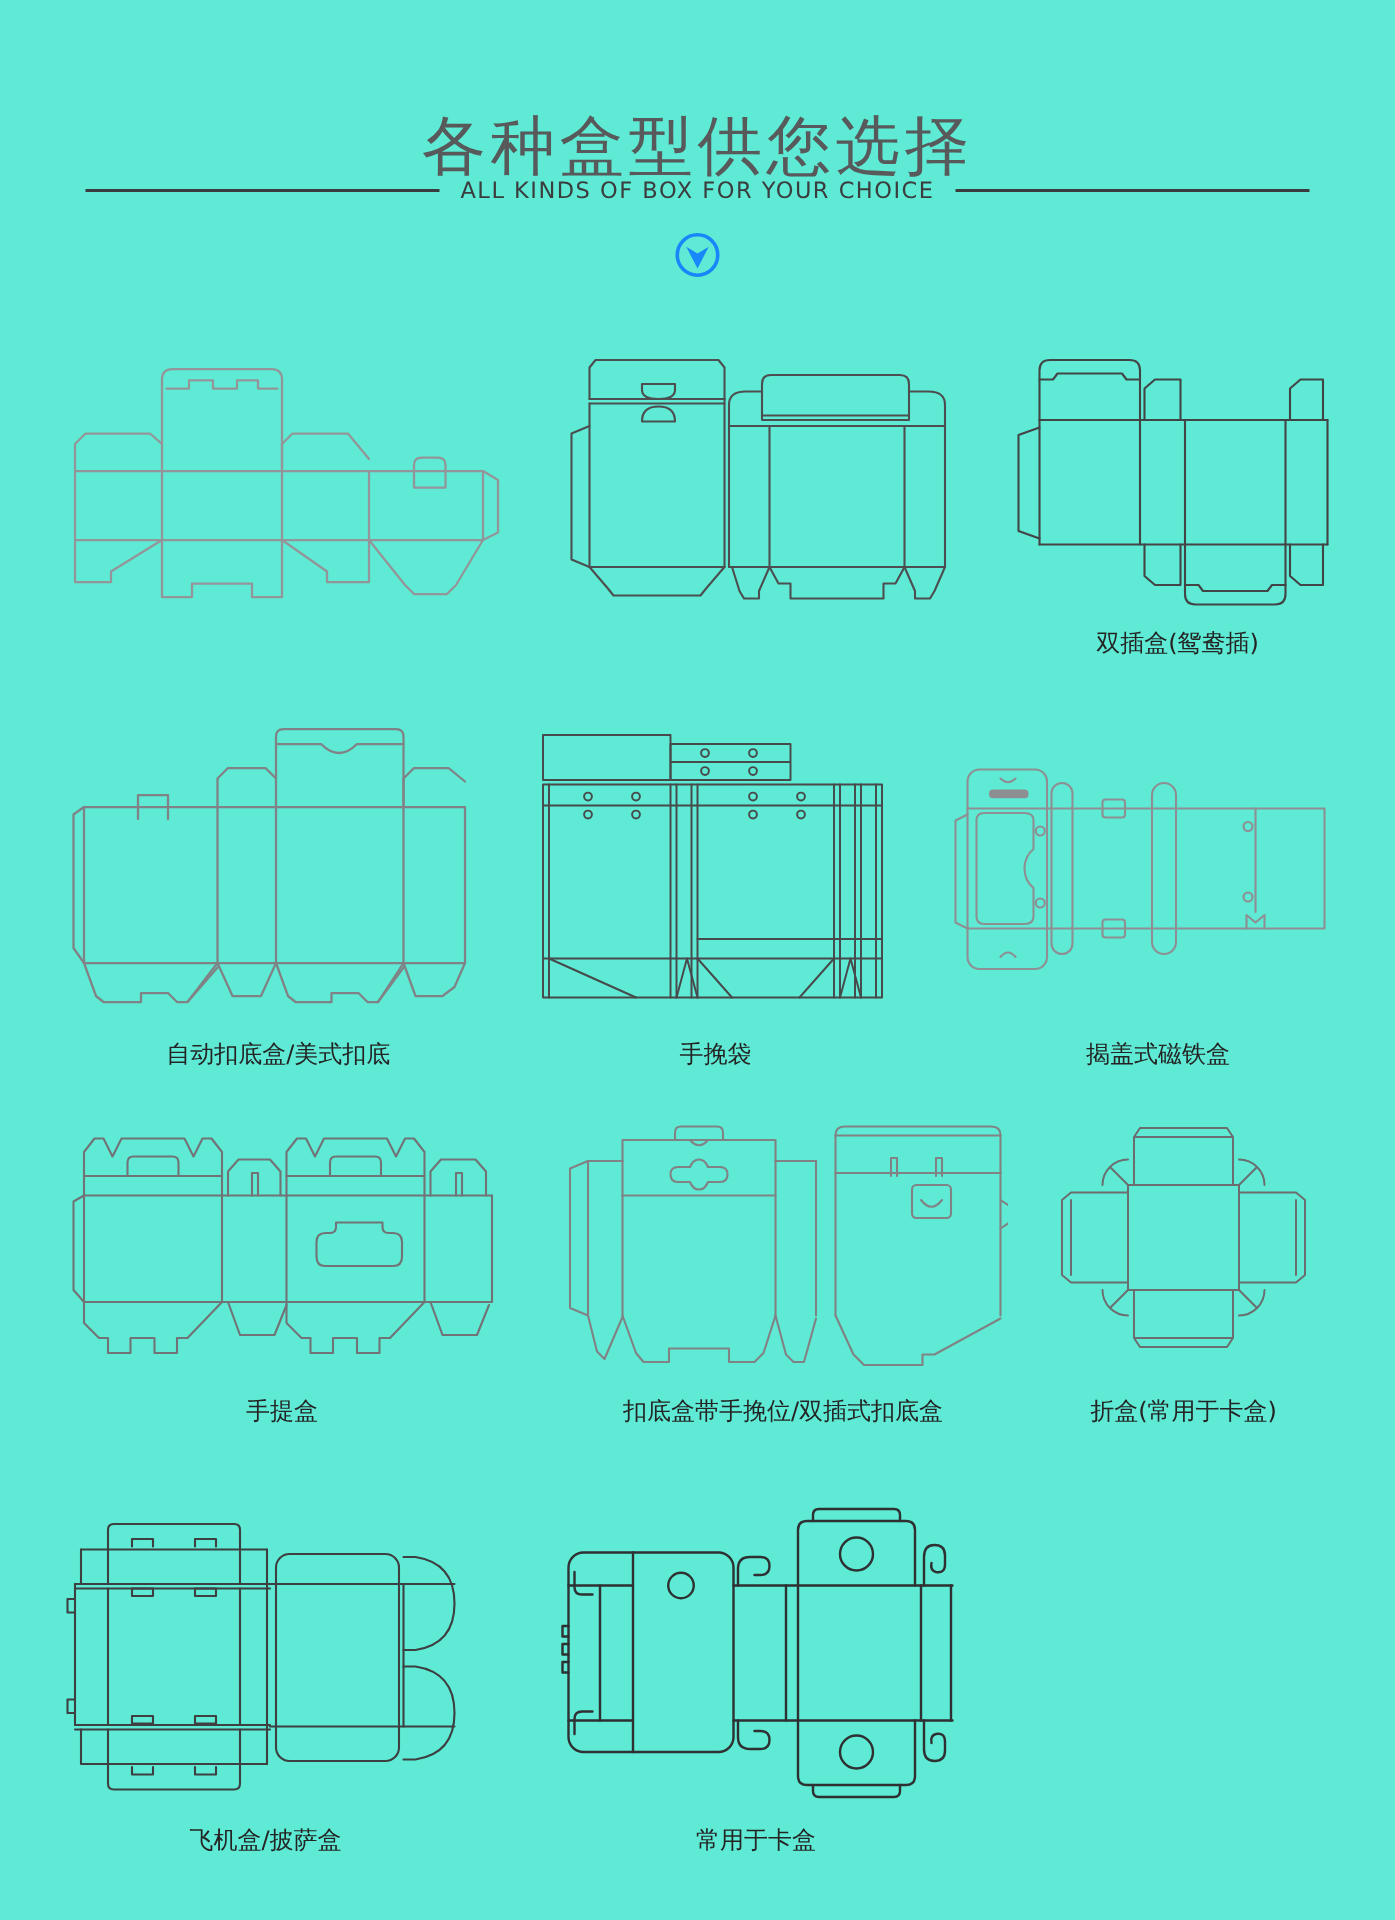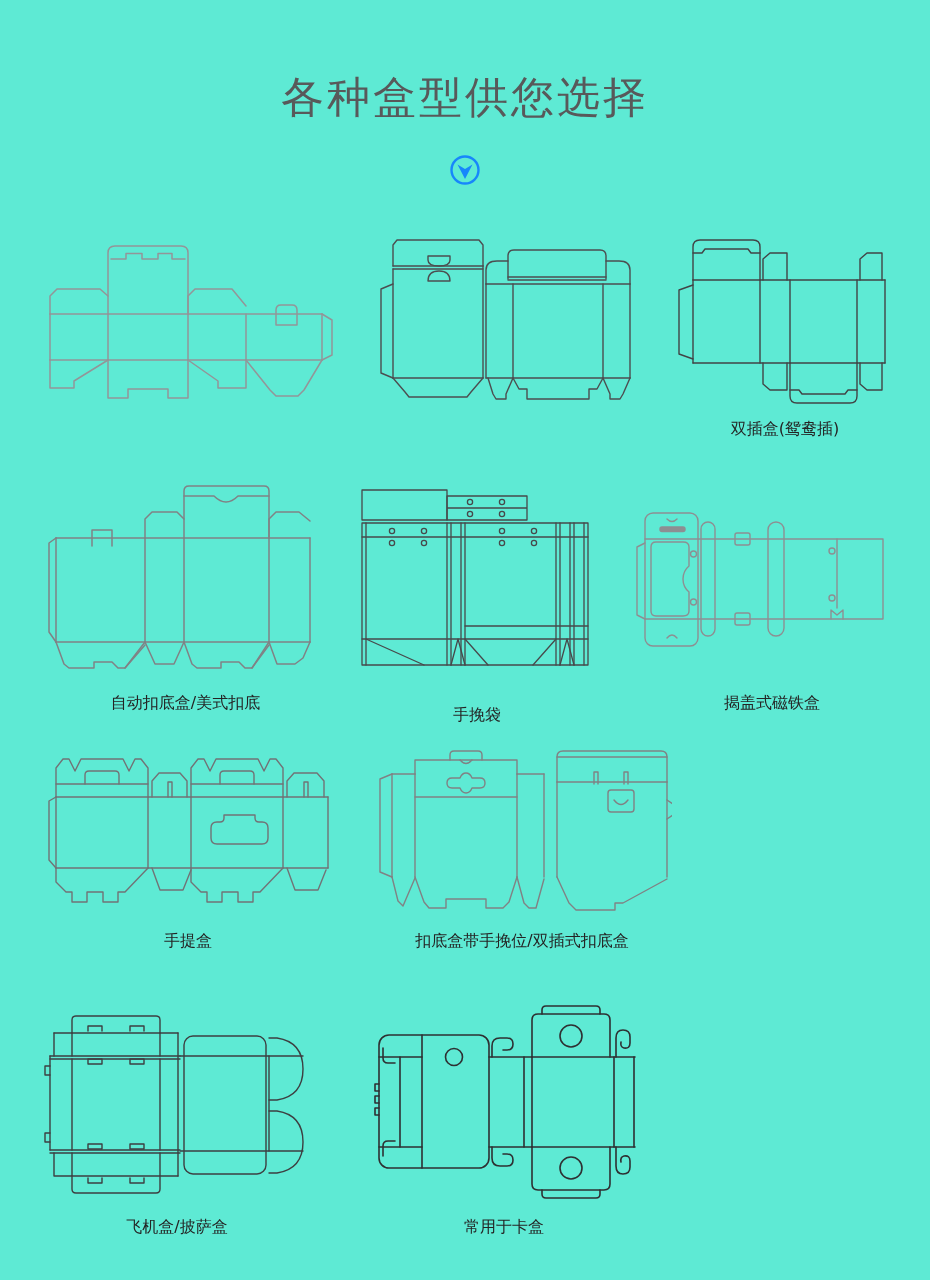--- a/index.html
+++ b/index.html
@@ -18,20 +18,25 @@
              font-size:16px;color:#242424;white-space:nowrap;}
   path,rect,circle{vector-effect:non-scaling-stroke;}
 </style>
 </head>
 <body>
 
 <div id="page">
 
   <h1 class="title">各种盒型供您选择</h1>
 
+  <div class="subrow">
+    <span class="subline"></span>
+    <span class="subtitle">ALL KINDS OF BOX FOR YOUR CHOICE</span>
+    <span class="subline"></span>
+  </div>
 
   <div class="scrollicon">
     <svg width="32" height="32" viewBox="0 0 32 32">
       <circle cx="16" cy="16" r="13.5" fill="none" stroke="#1787fb" stroke-width="2.4"></circle>
       <path d="M8.5,10.5 L16,15 L23.5,10.5 L16,25 Z" fill="#1787fb"></path>
     </svg>
   </div>
 
   <figure class="item" style="left:30px;top:228px;width:315px;">
     <svg width="315" height="185" viewBox="0 0 315 185" fill="none" stroke="#939598" stroke-width="1.5" stroke-linejoin="round" stroke-linecap="round">
@@ -128,21 +133,21 @@
       <circle cx="150" cy="56" r="2.6"></circle>
         <circle cx="182" cy="56" r="2.6"></circle>
       <circle cx="150" cy="68" r="2.6"></circle>
         <circle cx="182" cy="68" r="2.6"></circle>
       <path d="M10,164 H236 M113,151 H236"></path>
       <path d="M14,164 L72,190"></path>
       <path d="M99,190 L106,164 L113,190"></path>
       <path d="M113,164 L136,190 M204,164 L181,190"></path>
       <path d="M208,190 L215,164 L222,190"></path>
     </svg>
-    <figcaption style="top:218px;margin-top:12px;">手挽袋</figcaption>
+    <figcaption style="top:218px;">手挽袋</figcaption>
   </figure>
 
   <figure class="item" style="left:632px;top:498px;width:280px;">
     <svg width="280" height="175" viewBox="0 0 280 175" fill="none" stroke="#8d8f92" stroke-width="1.4" stroke-linejoin="round" stroke-linecap="round">
       <rect x="13" y="15" width="53" height="133" rx="8"></rect>
       <rect x="28" y="29" width="25" height="4.5" rx="2" fill="#8d8f92"></rect>
       <path d="M24,44 H51 Q57,44 57,49 V68 Q51,73 51,81 Q51,89 57,94 V113 Q57,118 51,118 H24 Q19,118 19,113 V49 Q19,44 24,44 Z"></path>
       <circle cx="61.5" cy="56" r="3"></circle>
         <circle cx="61.5" cy="104" r="3"></circle>
       <path d="M35,21 Q40,26 45,21 M35,140 Q40,134 45,140"></path>
@@ -204,20 +209,34 @@
       <path d="M185,40 V135 M295,40 V135"></path>
       <path d="M222,42 V30 H226 V42 M252,42 V30 H256 V42"></path>
       <rect x="236" y="48" width="26" height="22" rx="3"></rect>
       <path d="M242,58 Q249,67 256,58"></path>
       <path d="M295,58 L301,62 V73 L295,77"></path>
       <path d="M185,135 L197,161 L204,168 H243 V161 H251 L295,137"></path>
     </svg>
     <figcaption style="top:189px;">扣底盒带手挽位/双插式扣底盒</figcaption>
   </figure>
 
+  <figure class="item" style="left:694px;top:738px;width:190px;">
+    <svg width="190" height="175" viewBox="0 0 190 175" fill="none" stroke="#6b6d6f" stroke-width="1.3" stroke-linejoin="round" stroke-linecap="round">
+      <path d="M58,52 H132 V122 H58 Z"></path>
+      <path d="M62,52 V20 L66,14 H124 L128,20 V52 M62,20 H128"></path>
+      <path d="M62,122 V154 L66,160 H124 L128,154 V122 M62,154 H128"></path>
+      <path d="M58,57 H20 L14,62 V112 L20,117 H58 M20,62 V112"></path>
+      <path d="M132,57 H170 L176,62 V112 L170,117 H132 M170,62 V112"></path>
+      <path d="M41,52 A17,17 0 0 1 58,35 M58,52 L46,40"></path>
+      <path d="M132,35 A17,17 0 0 1 149,52 M132,52 L144,40"></path>
+      <path d="M149,122 A17,17 0 0 1 132,139 M132,122 L144,134"></path>
+      <path d="M58,139 A17,17 0 0 1 41,122 M58,122 L46,134"></path>
+    </svg>
+    <figcaption style="top:193px;">折盒(常用于卡盒)</figcaption>
+  </figure>
 
   <figure class="item" style="left:32px;top:1008px;width:290px;">
     <svg width="290" height="200" viewBox="0 0 290 200" fill="none" stroke="#3d3f41" stroke-width="1.4" stroke-linejoin="round" stroke-linecap="round">
       <path d="M40,25 V12 Q40,8 44,8 H124 Q128,8 128,12 V25"></path>
       <path d="M56,23 V18 H70 V23 M98,23 V18 H112 V23"></path>
       <path d="M22,25 H146"></path>
       <path d="M22,25 V48 M40,25 V48 M128,25 V48 M146,25 V168"></path>
       <path d="M18,48 H148 M18,51 H148"></path>
       <path d="M18,48 V142"></path>
       <path d="M18,58 H13 V67 H18 M18,125 H13 V134 H18"></path>

